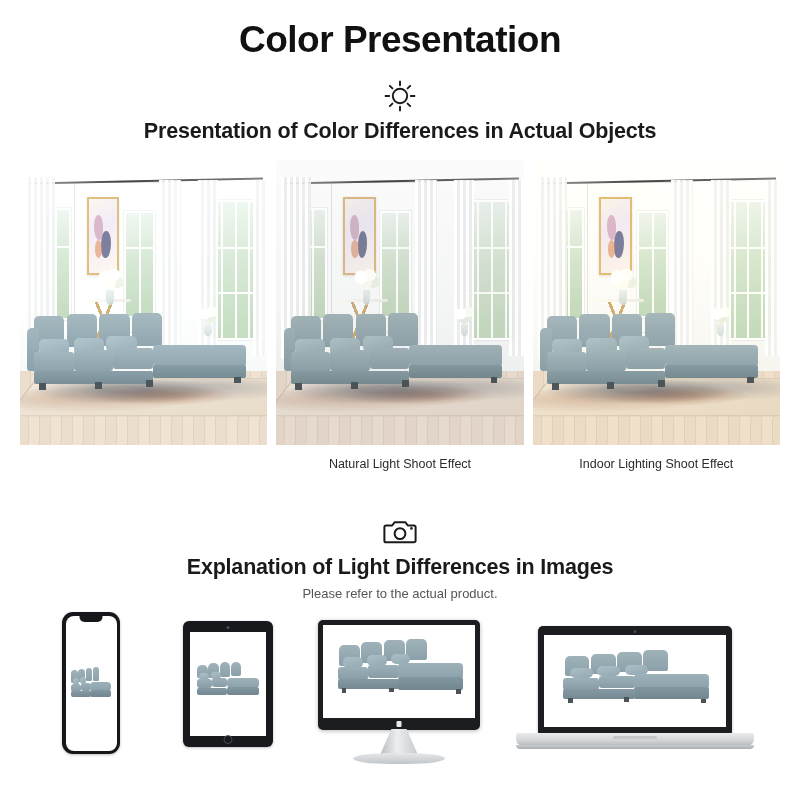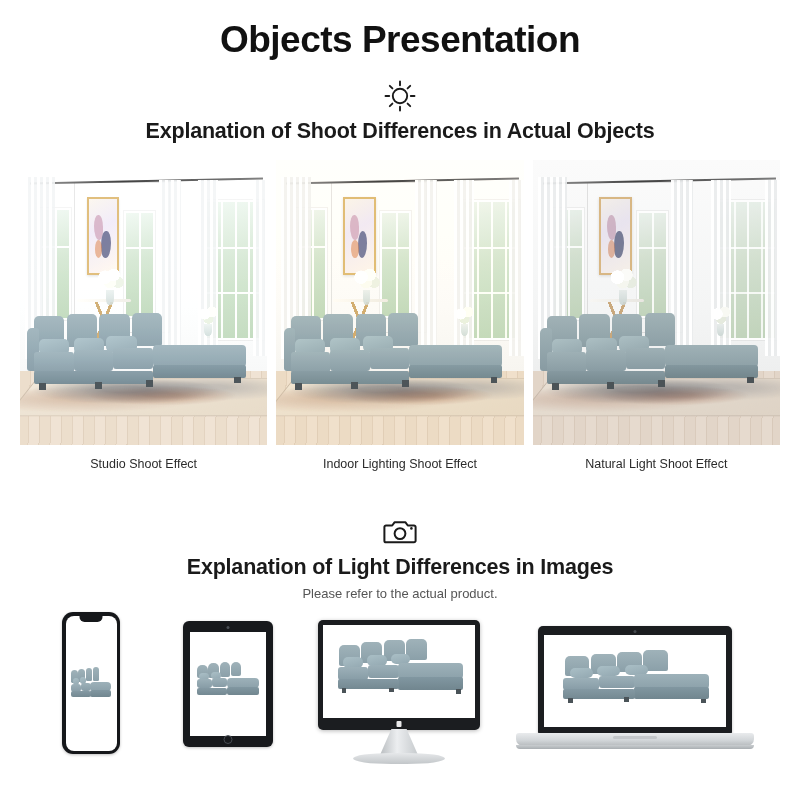--- a/index.html
+++ b/index.html
@@ -341,39 +341,39 @@
   }
 
   .dev-screen-sofa { position:absolute; }
 
   
   .sun-icon, .camera-icon { display:block; }
 </style>
 </head>
 <body>
 
-<h1 class="page-title">Objects Presentation</h1>
+<h1 class="page-title">Color Presentation</h1>
 
 <div class="icon-row">
   <svg class="sun-icon" width="34" height="34" viewBox="0 0 34 34">
     <circle cx="17" cy="17" r="7.2" fill="none" stroke="#1a1a1a" stroke-width="1.9"></circle>
     <g stroke="#1a1a1a" stroke-width="1.9" stroke-linecap="round">
       <line x1="17" y1="2.5" x2="17" y2="6.2"></line>
       <line x1="17" y1="27.8" x2="17" y2="31.5"></line>
       <line x1="2.5" y1="17" x2="6.2" y2="17"></line>
       <line x1="27.8" y1="17" x2="31.5" y2="17"></line>
       <line x1="6.8" y1="6.8" x2="9.4" y2="9.4"></line>
       <line x1="24.6" y1="24.6" x2="27.2" y2="27.2"></line>
       <line x1="27.2" y1="6.8" x2="24.6" y2="9.4"></line>
       <line x1="9.4" y1="24.6" x2="6.8" y2="27.2"></line>
     </g>
   </svg>
 </div>
 
-<h2 class="section-heading">Explanation of Shoot Differences in Actual Objects</h2>
+<h2 class="section-heading">Presentation of Color Differences in Actual Objects</h2>
 
 <div class="photo-strip">
 
   <div class="photo-cell">
     <div class="photo-frame">
       <div class="scene" style="filter: brightness(1.04) saturate(0.97);">
         <div class="wall"></div>
         <div class="wall-panel"></div>
         <div class="curtain-rod"></div>
         <div class="window win-a"></div>
@@ -421,26 +421,25 @@
           <div class="sf sf-chaise-top" style="left:55%; top:36%; width:40%; height:24%;"></div>
           <div class="sf sf-chaise-side" style="left:55%; top:58%; width:40%; height:13%;"></div>
           <div class="sf sf-front" style="left:4%;  top:64%; width:51%; height:14%;"></div>
           <div class="sf sf-leg" style="left:6%;  top:77%; width:3%; height:7%;"></div>
           <div class="sf sf-leg" style="left:30%; top:76%; width:3%; height:7%;"></div>
           <div class="sf sf-leg" style="left:52%; top:74%; width:3%; height:7%;"></div>
           <div class="sf sf-leg" style="left:90%; top:70%; width:3%; height:7%;"></div>
         </div>
       </div>
     </div>
-    <div class="photo-caption">Studio Shoot Effect</div>
   </div>
 
   <div class="photo-cell">
     <div class="photo-frame">
-      <div class="scene" style="filter: brightness(1.01) saturate(1.12) sepia(0.08);">
+      <div class="scene" style="filter: brightness(1.0) saturate(0.84) hue-rotate(-4deg);">
         <div class="wall"></div>
         <div class="wall-panel"></div>
         <div class="curtain-rod"></div>
         <div class="window win-a"></div>
         <div class="window win-b"></div>
         <div class="window win-c">
           <div class="mullion-v2"></div>
             <div class="mullion-v3"></div>
             <div class="mullion-h2"></div>
         </div>
@@ -482,26 +481,26 @@
           <div class="sf sf-chaise-top" style="left:55%; top:36%; width:40%; height:24%;"></div>
           <div class="sf sf-chaise-side" style="left:55%; top:58%; width:40%; height:13%;"></div>
           <div class="sf sf-front" style="left:4%;  top:64%; width:51%; height:14%;"></div>
           <div class="sf sf-leg" style="left:6%;  top:77%; width:3%; height:7%;"></div>
           <div class="sf sf-leg" style="left:30%; top:76%; width:3%; height:7%;"></div>
           <div class="sf sf-leg" style="left:52%; top:74%; width:3%; height:7%;"></div>
           <div class="sf sf-leg" style="left:90%; top:70%; width:3%; height:7%;"></div>
         </div>
       </div>
     </div>
-    <div class="photo-caption">Indoor Lighting Shoot Effect</div>
+    <div class="photo-caption">Natural Light Shoot Effect</div>
   </div>
 
   <div class="photo-cell">
     <div class="photo-frame">
-      <div class="scene" style="filter: brightness(1.0) saturate(0.84) hue-rotate(-4deg);">
+      <div class="scene" style="filter: brightness(1.01) saturate(1.12) sepia(0.08);">
         <div class="wall"></div>
         <div class="wall-panel"></div>
         <div class="curtain-rod"></div>
         <div class="window win-a"></div>
         <div class="window win-b"></div>
         <div class="window win-c">
           <div class="mullion-v2"></div>
             <div class="mullion-v3"></div>
             <div class="mullion-h2"></div>
         </div>
@@ -543,21 +542,21 @@
           <div class="sf sf-chaise-top" style="left:55%; top:36%; width:40%; height:24%;"></div>
           <div class="sf sf-chaise-side" style="left:55%; top:58%; width:40%; height:13%;"></div>
           <div class="sf sf-front" style="left:4%;  top:64%; width:51%; height:14%;"></div>
           <div class="sf sf-leg" style="left:6%;  top:77%; width:3%; height:7%;"></div>
           <div class="sf sf-leg" style="left:30%; top:76%; width:3%; height:7%;"></div>
           <div class="sf sf-leg" style="left:52%; top:74%; width:3%; height:7%;"></div>
           <div class="sf sf-leg" style="left:90%; top:70%; width:3%; height:7%;"></div>
         </div>
       </div>
     </div>
-    <div class="photo-caption">Natural Light Shoot Effect</div>
+    <div class="photo-caption">Indoor Lighting Shoot Effect</div>
   </div>
 
 </div>
 
 <div class="icon-row" style="margin-top:40px;">
   <svg class="camera-icon" width="34" height="30" viewBox="0 0 34 30">
     <path d="M3 8.5 h6.2 l2.3 -3.2 h11 l2.3 3.2 h6.2 a1.6 1.6 0 0 1 1.6 1.6 v13.6 a1.6 1.6 0 0 1 -1.6 1.6 h-28 a1.6 1.6 0 0 1 -1.6 -1.6 v-13.6 a1.6 1.6 0 0 1 1.6 -1.6 z" fill="none" stroke="#1a1a1a" stroke-width="2" stroke-linejoin="round"></path>
     <circle cx="17" cy="16.6" r="5.4" fill="none" stroke="#1a1a1a" stroke-width="2"></circle>
     <circle cx="28.4" cy="11.4" r="1.3" fill="#1a1a1a"></circle>
   </svg>

